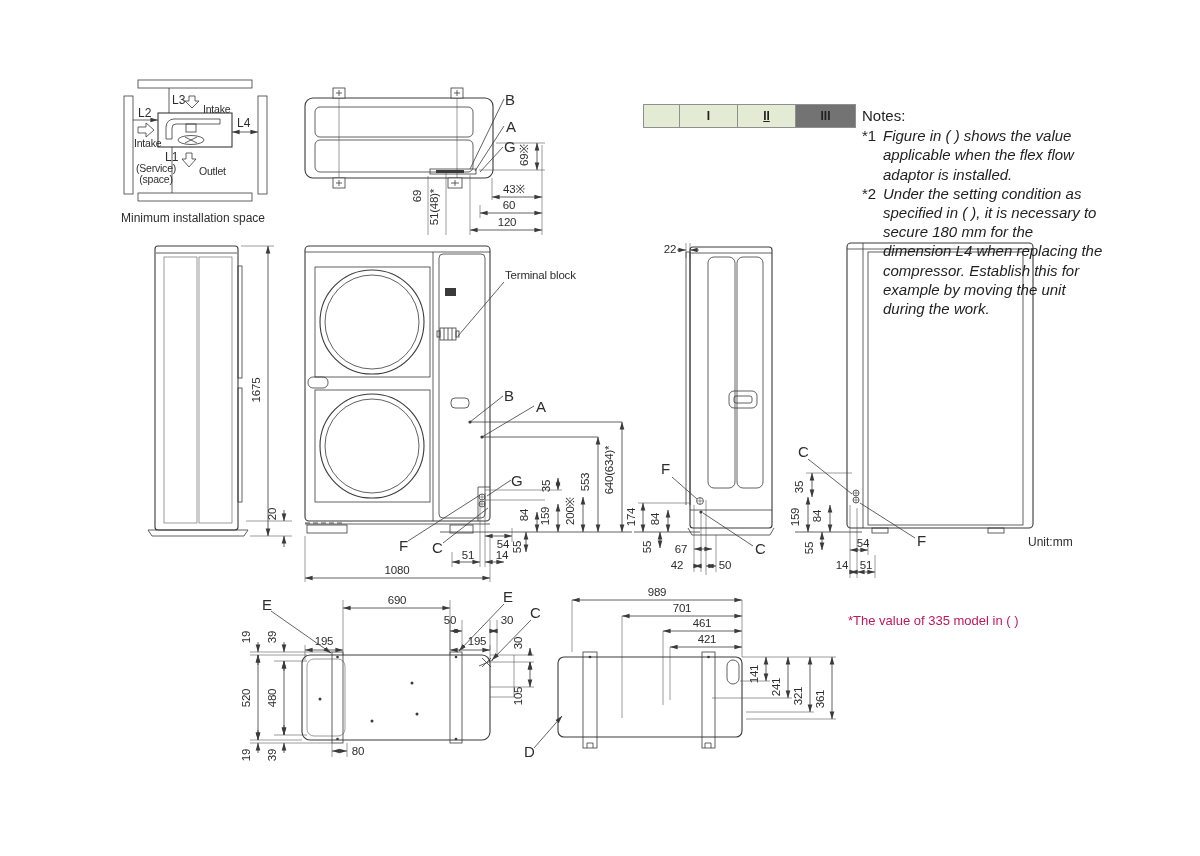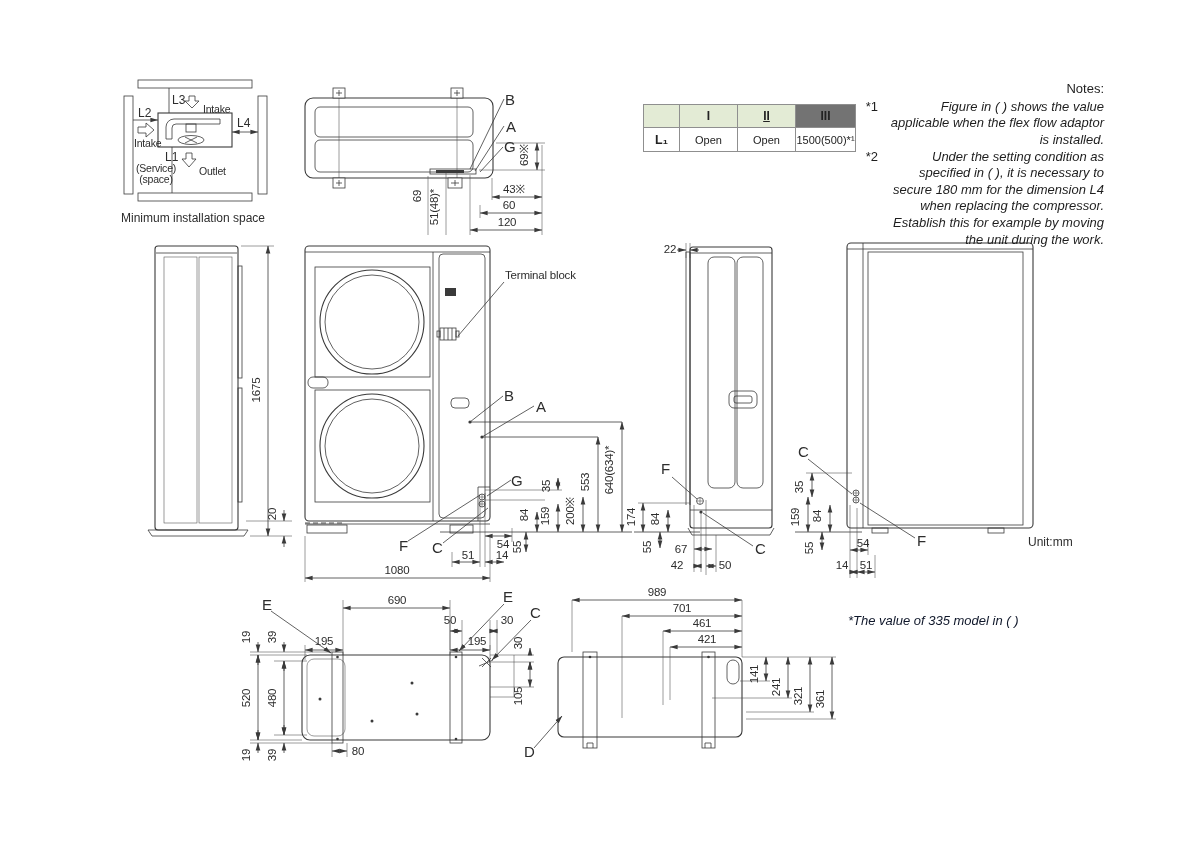--- a/index.html
+++ b/index.html
@@ -19,27 +19,27 @@
   .fd{fill:#3a3a3a;}
   
   .ltable{position:absolute;left:643px;top:104px;border-collapse:collapse;table-layout:fixed;}
   .ltable th,.ltable td{border:1px solid #8f8f8f;text-align:center;vertical-align:middle;
       font-size:11px;color:#222;padding:0;}
   .ltable thead th{height:22px;font-size:12px;font-weight:bold;}
   .ltable tbody tr{height:24px;}
   .ltable .rowlab{font-weight:bold;font-size:12.5px;}
   .c0{width:36px;}.c1{width:58px;}.c2{width:58px;}.c3{width:60px;}
   
-  .notes{position:absolute;left:862px;top:81px;width:242px;font-size:13px;color:#1e1e1e;
-         line-height:1.28;text-align:right;}
+  .notes{position:absolute;left:862px;top:106px;width:242px;font-size:15px;color:#1e1e1e;
+         line-height:1.28;}
   .notes .ntitle{margin:0 0 1px 0;}
   .nitem{display:flex;gap:5px;margin:0;}
   .nmark{flex:0 0 16px;}
   .ntext{flex:1;font-style:italic;}
-  .model-note{position:absolute;left:848px;top:613px;font-size:13px;color:#0f172a;font-style:italic;}
+  .model-note{position:absolute;left:848px;top:613px;font-size:13px;color:#be185d;}
 </style>
 </head>
 <body>
 
 <div id="stage">
 
 <svg width="1200" height="856" viewBox="0 0 1200 856">
 <defs>
   <pattern id="hatch" patternUnits="userSpaceOnUse" width="6" height="6">
     <path d="M-1,7 L7,-1" stroke="#4a4a4a" stroke-width="0.8"></path>
@@ -472,26 +472,20 @@
       </colgroup>
   <thead>
     <tr>
       <th class="hdr" style="background: rgb(227, 235, 213);"></th>
       <th class="hdr" style="background: rgb(227, 235, 213);">I</th>
       <th class="hdr" style="background: rgb(227, 235, 213); text-decoration: underline;">II</th>
       <th class="hdr" style="background: #737373;">III</th>
     </tr>
   </thead>
   <tbody>
-    <tr>
-      <th class="rowlab">L₁</th>
-      <td>Open</td>
-      <td>Open</td>
-      <td>1500(500)*¹</td>
-    </tr>
   </tbody>
 </table>
 
 <div class="notes">
   <p class="ntitle">Notes:</p>
   <p class="nitem">
     <span class="nmark">*1</span>
     <span class="ntext">Figure in ( ) shows the value applicable when the flex flow adaptor is installed.</span>
   </p>
   <p class="nitem">

